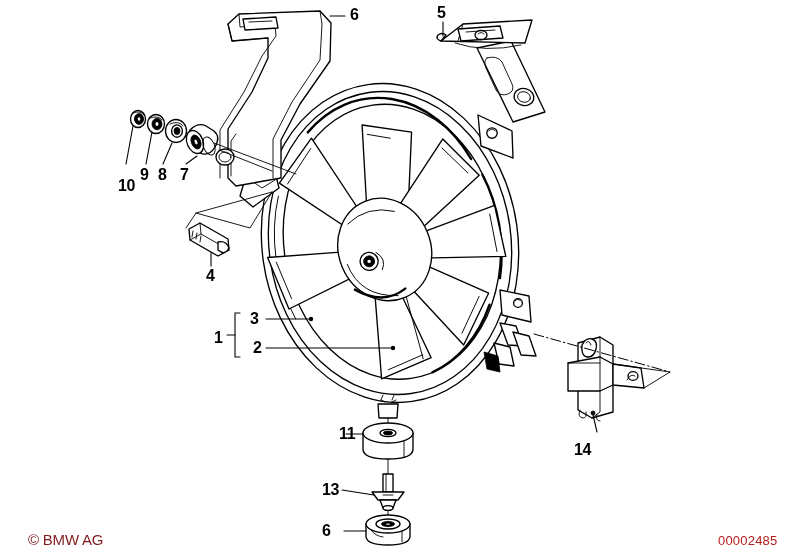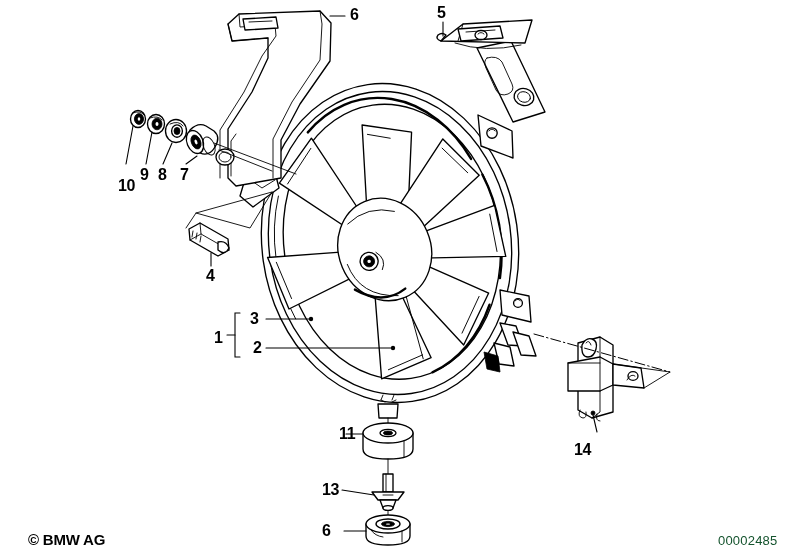--- a/index.html
+++ b/index.html
@@ -33,34 +33,34 @@
     color: #000000;
     line-height: 1;
     white-space: nowrap;
     letter-spacing: -0.3px;
   }
   #copyright {
     position: absolute;
     left: 28px;
     top: 531px;
     font-family: "Liberation Sans", sans-serif;
-    font-weight: bold;
+    font-weight: normal;
     font-size: 15px;
-    color: #000000;
+    color: #7f1d1d;
     white-space: nowrap;
     letter-spacing: -0.2px;
   }
   #partnum {
     position: absolute;
     left: 718px;
     top: 533px;
     font-family: "Liberation Sans", sans-serif;
     font-weight: normal;
     font-size: 13px;
-    color: #14532d;
+    color: #b91c1c;
     white-space: nowrap;
     letter-spacing: 0.2px;
   }
 </style>
 </head>
 <body>
 
 <div id="page">
 
   <svg id="art" viewBox="0 0 799 559" xmlns="http://www.w3.org/2000/svg">

